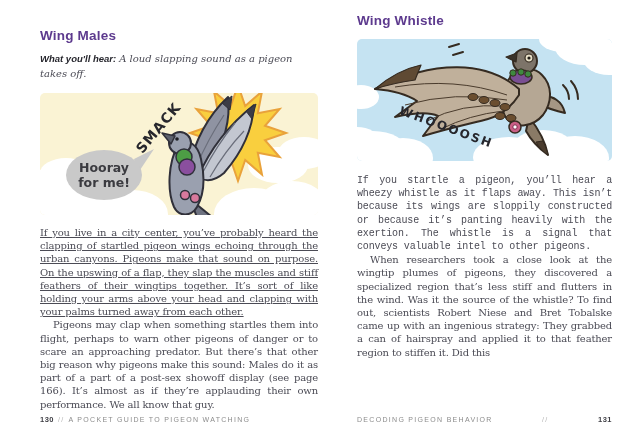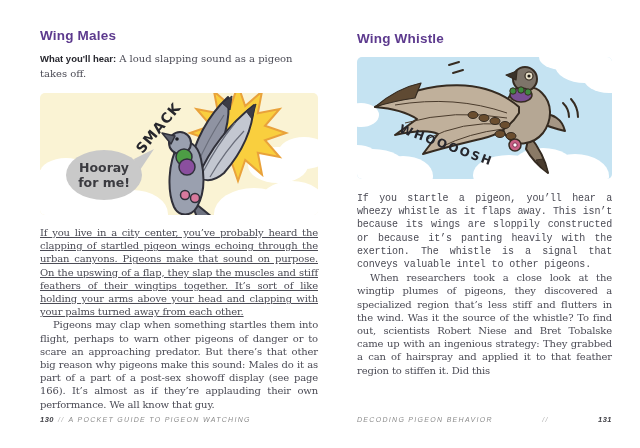--- a/index.html
+++ b/index.html
@@ -10,25 +10,26 @@
   .page{position:absolute;top:0;height:448px;}
   .page.left{left:40px;width:278px;}
   .page.right{left:357px;width:255px;}
 
   .title{
     font-family:"Liberation Sans",sans-serif;
     font-weight:bold;font-size:13.5px;color:#5d3a8e;
     letter-spacing:.2px;margin:0;
   }
   .page.left .title{margin-top:28px;}
-  .page.right .title{margin-top:31px;}
+  .page.right .title{margin-top:13px;}
 
   .lead-line{
     margin:9px 0 0;font-size:10px;line-height:14.5px;color:#4b4b55;
     font-family:"DejaVu Serif","Liberation Serif",serif;
+    font-style:italic;
   }
   .lead{
     font-family:"Liberation Sans",sans-serif;font-weight:bold;
     color:#27272e;font-size:9.5px;margin-right:3px;
   }
 
   .illo{
     border-radius:5px;overflow:hidden;position:relative;
   }
   .page.left .illo{margin-top:12px;height:122px;}
@@ -42,21 +43,21 @@
     letter-spacing:-0.15px;
   }
   .page.left .body-para.first{margin-top:11px;text-decoration:underline;}
   .page.right .body-para.first{margin-top:13px;font-family:Liberation Mono, monospace;}
   .body-para.indent{text-indent:13px;}
 
   .page-footer{
     position:absolute;left:0;right:0;top:415px;
     font-size:7px;letter-spacing:1.3px;color:#8c8c8c;
     font-family:"Liberation Sans",sans-serif;
-    display:flex;align-items:baseline;gap:4px;white-space:nowrap;font-style:italic;
+    display:flex;align-items:baseline;gap:4px;white-space:nowrap;
   }
   .page.right .page-footer{justify-content:space-between;}
   .pagenum{font-weight:bold;color:#3f3f45;font-size:7.5px;letter-spacing:.5px;}
   .fsep{color:#b3b3b3;}
 </style>
 </head>
 <body>
 
 <div>
 

